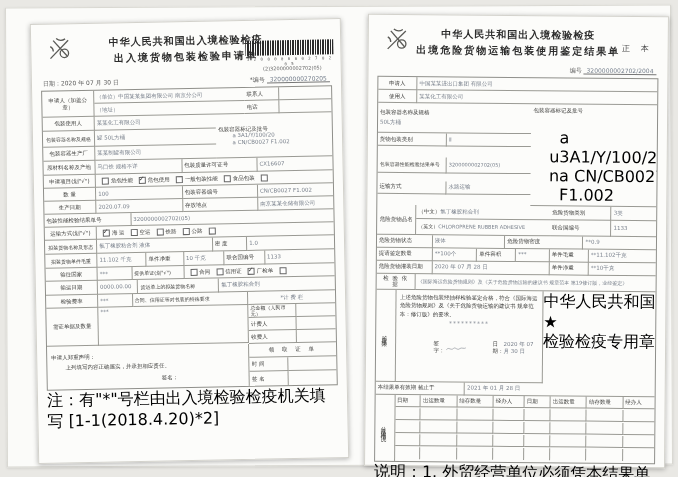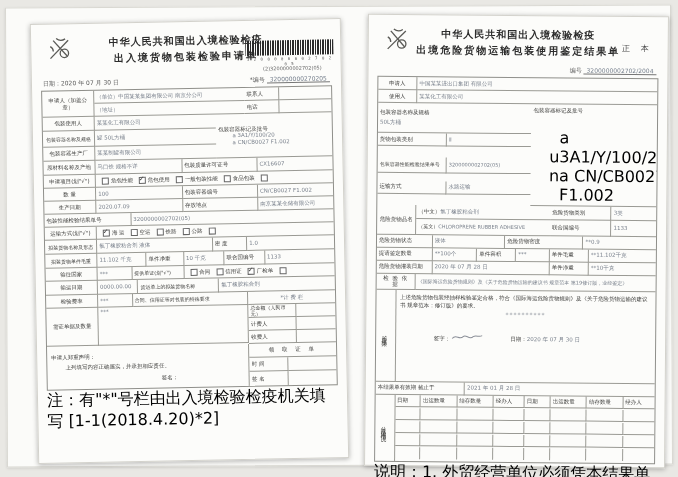--- a/index.html
+++ b/index.html
@@ -402,20 +402,25 @@
         <span class="stars">**********</span>
         <div style="display:flex;align-items:flex-end;width:100%;margin-top:14px">
           <span class="l" style="margin-left:34px">签字：</span>
           <svg width="34" height="10" viewBox="0 0 34 10">
               <path d="M2 7 c4 -5 7 2 11 -2 c3 -3 6 4 10 0 c3 -2 6 1 9 -1" stroke="#8b8f98" fill="none" stroke-width="1"></path>
             </svg>
           <span class="l" style="margin-left:26px">日期：</span>
           <span class="v">2020 年 07 月 30 日</span>
         </div>
       </div>
+      <div class="stamp">
+        <div class="stamp-t">中华人民共和国</div>
+        <div class="stamp-star">★</div>
+        <div class="stamp-b">检验检疫专用章</div>
+      </div>
     </div>
 
     <div class="r">
       <div class="c l h13" style="width:32%">本结果单有效期  截止于</div>
       <div class="c v h13" style="flex:1">2021 年 01 月 28 日</div>
     </div>
 
     <div class="r">
       <div class="c vert nb" style="width:7%;height:66px">分批使用情况</div>
       <div class="col" style="flex:1">

